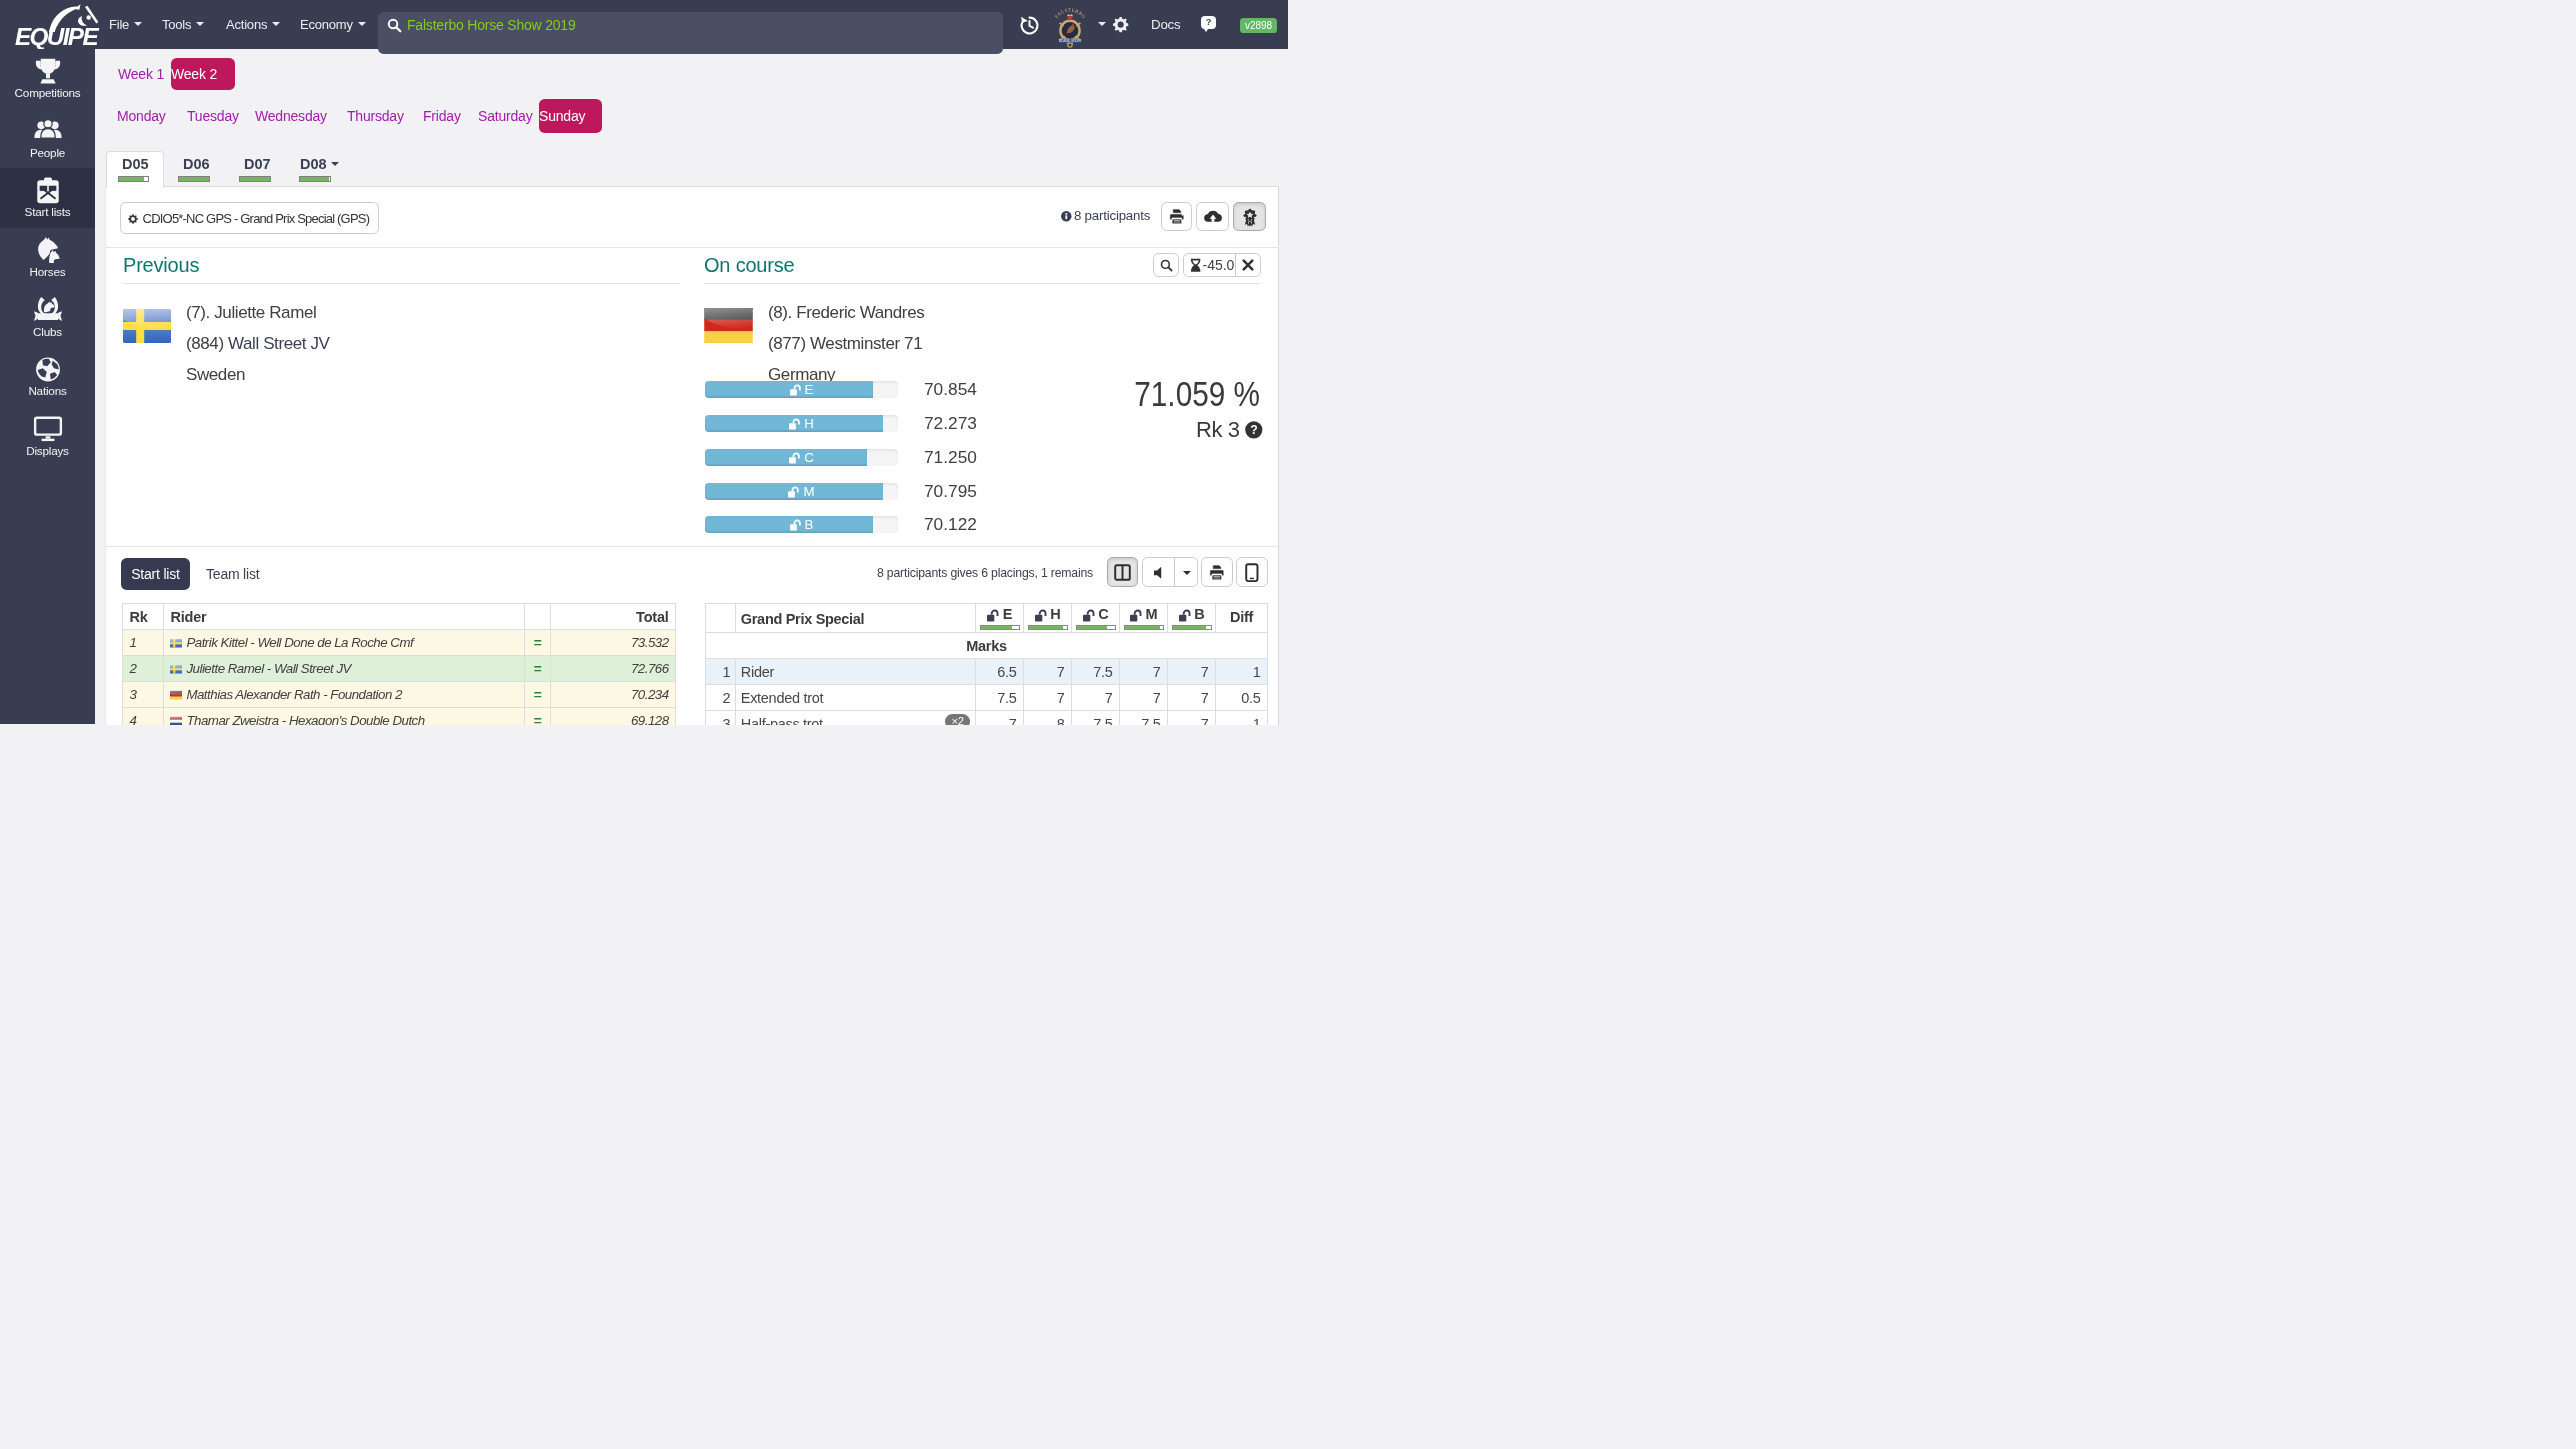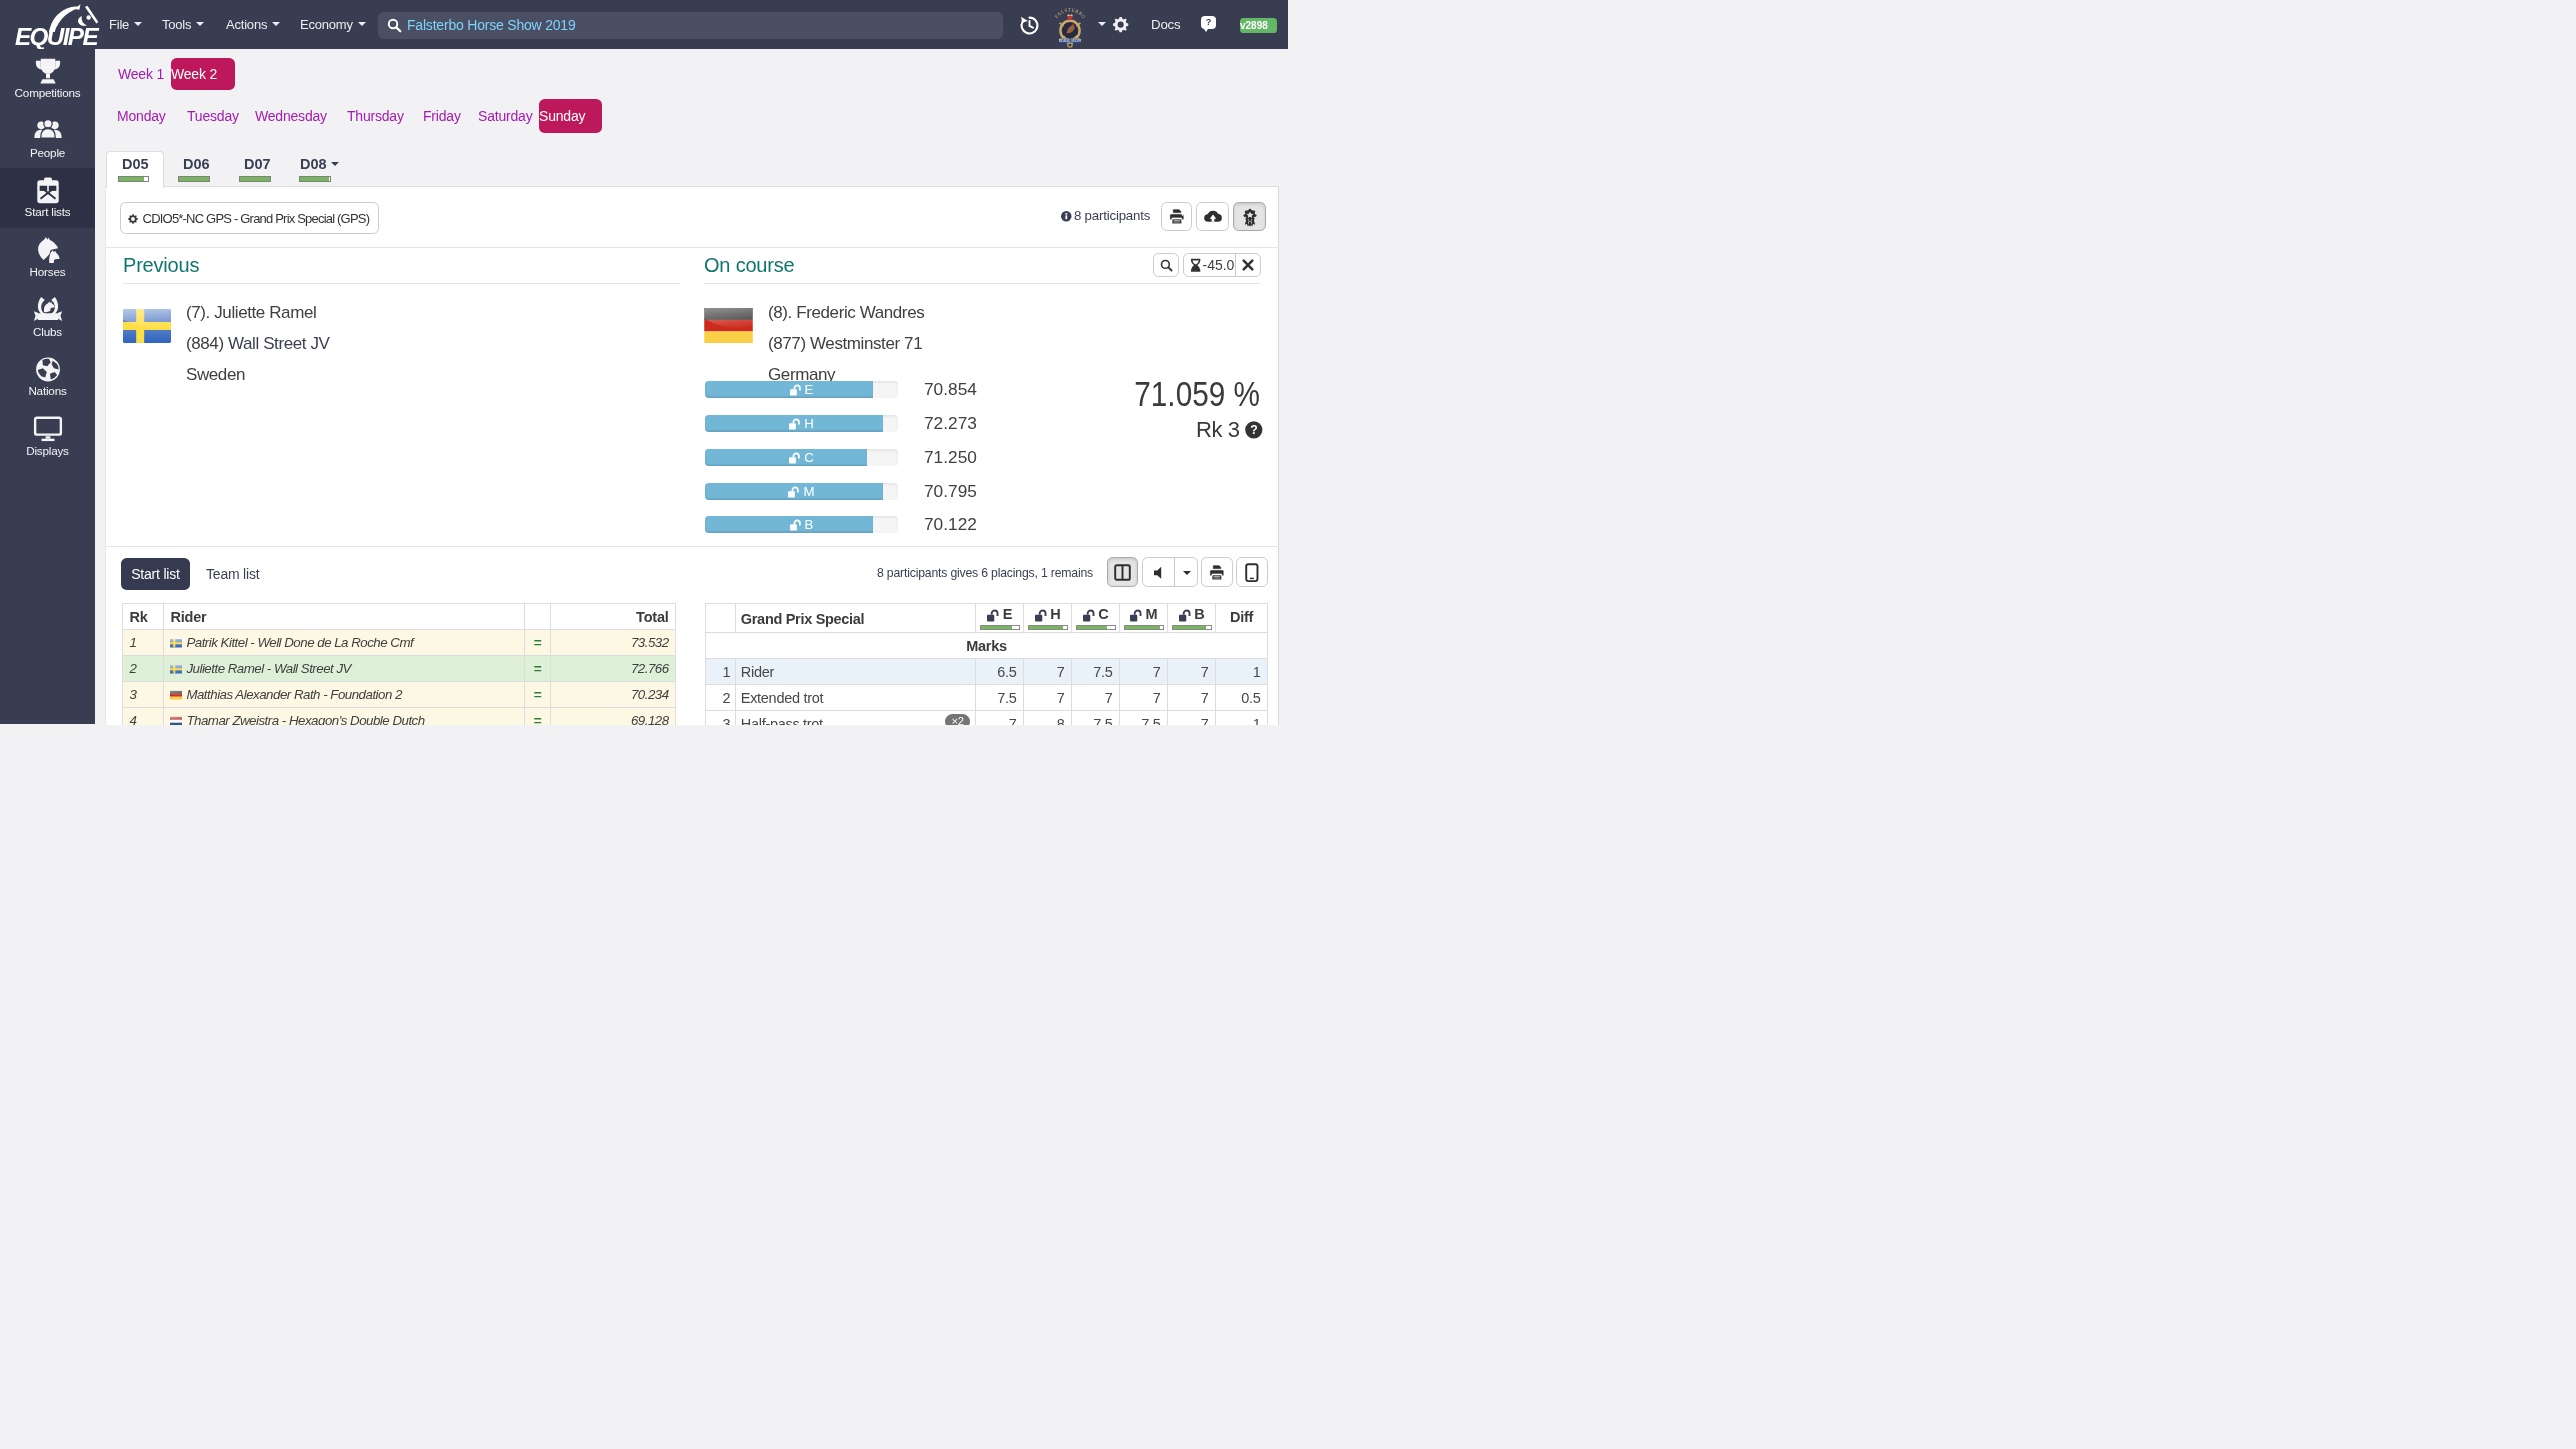--- a/index.html
+++ b/index.html
@@ -4,21 +4,21 @@
 <style>
 * { margin:0; padding:0; box-sizing:border-box; }
 html,body { width:1288px; height:725px; overflow:hidden; }
 body { font-family:"Liberation Sans", sans-serif; background:#f2f2f5; color:#404040; position:relative; }
 .abs { position:absolute; }
 
 
 #hdr { position:absolute; left:0; top:0; width:1288px; height:49px; background:#393d51; }
 .navitem { position:absolute; top:0; height:49px; line-height:49px; color:#ecedf1; font-size:13px; letter-spacing:-0.2px; }
 .caret { display:inline-block; width:0; height:0; border-left:4px solid transparent; border-right:4px solid transparent; border-top:4px solid #ecedf1; vertical-align:middle; margin-left:4.8px; margin-top:-2.4px; }
-#searchbox { position:absolute; left:378px; top:11.7px; width:625px; height:27px; background:#4b4f63; border-radius:5.6px; color:#7dd3fc; font-size:14px; line-height:27px; letter-spacing:-0.2px; }
+#searchbox { position:absolute; left:378px; top:11.7px; width:625px; height:42px; background:#4b4f63; border-radius:5.6px; color:#84cc16; font-size:14px; line-height:27px; letter-spacing:-0.2px; }
 
 
 #sbar { position:absolute; left:0; top:49px; width:95px; height:675px; background:#393d51; }
 .sitem { position:absolute; left:0; width:95px; height:60px; text-align:center; color:#f4f4f6; }
 .sitem.active { background:#2d3143; }
 .sitem svg { position:absolute; left:50%; transform:translateX(-50%); top:8.9px; }
 .sitem .slbl { position:absolute; width:95px; top:37px; font-size:11.7px; letter-spacing:-0.2px; }
 
 
 .pill { position:absolute; color:#a21caf; font-size:14px; letter-spacing:-0.2px; white-space:nowrap; }
@@ -117,21 +117,21 @@
   </svg>
   <span class="caret" style="position:absolute;left:1093px;top:24px"></span>
   <svg style="position:absolute;left:1111px;top:15.3px" width="19.3" height="19.3" viewBox="0 0 24 24">
       <path fill="#f0f0f3" d="M12 8.2 A3.8 3.8 0 1 0 12 15.8 A3.8 3.8 0 0 0 12 8.2 Z M21.5 13.4 L19.2 13.9 A7.6 7.6 0 0 1 18.3 16.1 L19.6 18 L18 19.6 L16.1 18.3 A7.6 7.6 0 0 1 13.9 19.2 L13.4 21.5 L10.6 21.5 L10.1 19.2 A7.6 7.6 0 0 1 7.9 18.3 L6 19.6 L4.4 18 L5.7 16.1 A7.6 7.6 0 0 1 4.8 13.9 L2.5 13.4 L2.5 10.6 L4.8 10.1 A7.6 7.6 0 0 1 5.7 7.9 L4.4 6 L6 4.4 L7.9 5.7 A7.6 7.6 0 0 1 10.1 4.8 L10.6 2.5 L13.4 2.5 L13.9 4.8 A7.6 7.6 0 0 1 16.1 5.7 L18 4.4 L19.6 6 L18.3 7.9 A7.6 7.6 0 0 1 19.2 10.1 L21.5 10.6 Z"></path>
     </svg>
   <span class="navitem" style="left:1151px;font-size:13.3px">Docs</span>
   <div style="position:absolute;left:1201px;top:16.4px;width:15px;height:13px;background:#fff;border-radius:4px;">
     <span style="position:absolute;left:0;width:100%;text-align:center;line-height:13px;color:#393d51;font-weight:bold;font-size:9.3px;">?</span>
     <span style="position:absolute;left:2.8px;bottom:-2.4px;width:0;height:0;border-left:2.4px solid transparent;border-right:2.4px solid transparent;border-top:3.2px solid #fff;"></span>
   </div>
-  <div style="position:absolute;left:1240px;top:17.7px;width:37px;height:15.3px;background:#64b765;border-radius:3.6px;color:#fff;font-size:10px;font-weight:bold;line-height:15.3px;">v2898</div>
+  <div style="position:absolute;left:1240px;top:17.7px;width:37px;height:15.3px;background:#64b765;border-radius:3.6px;color:#fff;font-size:10px;font-weight:normal;text-align:center;line-height:15.3px;">v2898</div>
 </div>
 
 <div id="sbar">
   <div class="sitem" style="top:0px">
       <svg width="29" height="26.6" viewBox="0 0 36 33">
         <g fill="#f4f4f6">
           <path d="M9 1 H27 V10.5 A9 9.5 0 0 1 9 10.5 Z"></path>
           <path d="M9 3.5 H3 V7 A7.5 7.5 0 0 0 10 14.2 L9 11 Z M27 3.5 H33 V7 A7.5 7.5 0 0 1 26 14.2 L27 11 Z"></path>
           <path d="M15.5 19 Q18 21 20.5 19 L20.5 25 H15.5 Z"></path>
           <path d="M11 26.5 H25 L27.5 31.5 H8.5 Z"></path>

